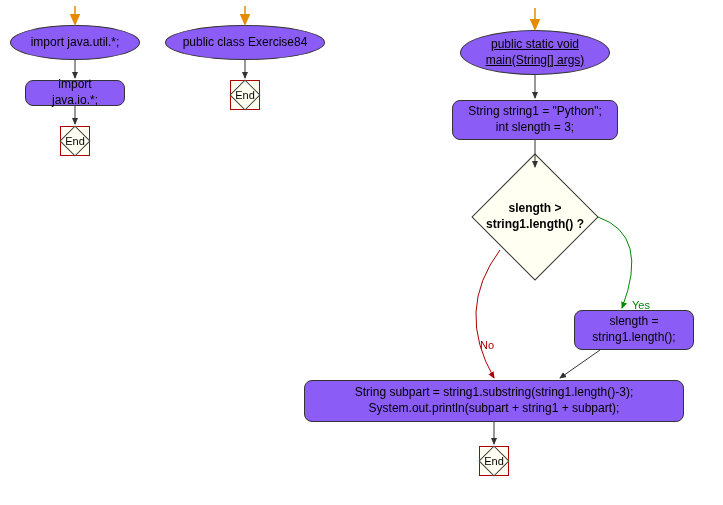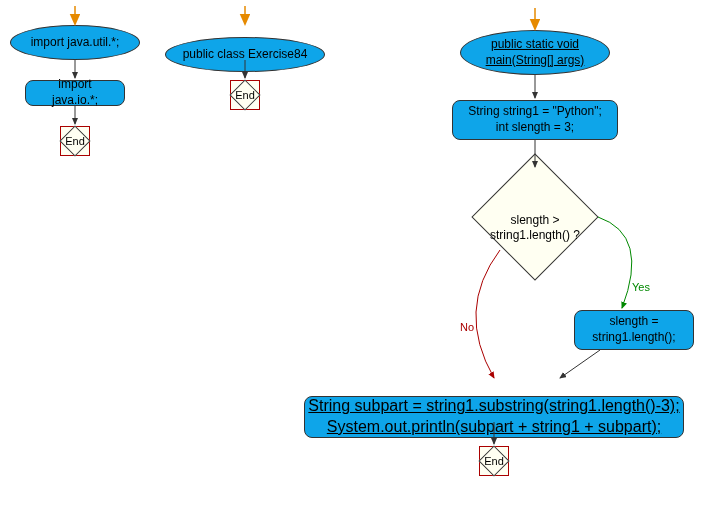--- a/index.html
+++ b/index.html
@@ -11,21 +11,21 @@
     height: 505px;
     position: relative;
     color: #000;
   }
   .node {
     position: absolute;
     display: flex;
     align-items: center;
     justify-content: center;
     text-align: center;
-    background: #0ea5e9;
+    background: #8b5cf6;
     border: 1px solid #333;
     line-height: 1.3;
     padding: 4px 8px;
   }
   .ellipse {
     border-radius: 50%;
   }
   .rect {
     border-radius: 8px;
   }
@@ -58,53 +58,55 @@
   }
   .diamond {
     position: absolute;
     background: #fffff2;
     border: 1px solid #333;
     transform: rotate(45deg);
   }
   .diamond-text {
     position: absolute;
     display: flex;
-    align-items: flex-end;
+    align-items: center;
     justify-content: center;
     text-align: center;
     line-height: 1.3;
     pointer-events: none;
+    font-weight: bold;
   }
   svg.arrows {
     position: absolute;
     top: 0; left: 0;
     width: 723px; height: 505px;
     pointer-events: none;
   }
   .edge-label {
     position: absolute;
     font-size: 11px;
+    margin-top: 18px;
   }
 </style>
 </head>
 <body>
 
 <div class="node ellipse" style="left:10px; top:25px; width:130px; height:35px;">
   <span>import java.util.*;</span>
 </div>
 <div class="node rect" style="left:25px; top:80px; width:100px; height:26px;">
   <span>import java.io.*;</span>
 </div>
 <div class="end-shape" style="left:60px; top:126px;">
   <div class="diamond-outer"></div>
   <div class="diamond-inner"></div>
   <div class="end-text">End</div>
 </div>
 
-<div class="node ellipse" style="left:165px; top:37px; width:160px; height:35px;">
+<div class="node ellipse" style="left:165px; top:25px; width:160px; height:35px;">
   <span>public class Exercise84</span>
 </div>
 <div class="end-shape" style="left:230px; top:80px;">
   <div class="diamond-outer"></div>
   <div class="diamond-inner"></div>
   <div class="end-text">End</div>
 </div>
 
 <div class="node ellipse" style="left:460px; top:30px; width:150px; height:45px; white-space:pre;text-decoration:underline;">
   <span>public static void
@@ -119,33 +121,33 @@
 <div class="diamond-text" style="left:450px; top:190px; width:170px; height:54px; white-space:pre;">
   <span>slength &gt;
 string1.length() ?</span>
 </div>
 
 <div class="node rect" style="left:562px; top:310px; width:120px; height:40px; white-space:pre;margin-left:12px;">
   <span>slength =
 string1.length();</span>
 </div>
 
-<div class="node rect" style="left:304px; top:396px; width:380px; height:42px; white-space:pre; font-size:16px;text-decoration:underline;">
+<div class="node rect" style="left:304px; top:380px; width:380px; height:42px; white-space:pre; font-size:12px;">
   <span>String subpart = string1.substring(string1.length()-3);
 System.out.println(subpart + string1 + subpart);</span>
 </div>
 
 <div class="end-shape" style="left:479px; top:446px;">
   <div class="diamond-outer"></div>
   <div class="diamond-inner"></div>
   <div class="end-text">End</div>
 </div>
 
 <div class="edge-label" style="left:632px; top:281px; color:#008800;">Yes</div>
-<div class="edge-label" style="left:460px; top:321px; color:#aa0000;">No</div>
+<div class="edge-label" style="left:480px; top:321px; color:#aa0000;">No</div>
 
 <svg class="arrows">
   <defs>
     <marker id="arr-black" markerWidth="8" markerHeight="8" refX="6" refY="3" orient="auto">
       <path d="M0,0 L7,3 L0,6 Z" fill="#333"></path>
     </marker>
     <marker id="arr-orange" markerWidth="9" markerHeight="9" refX="6" refY="3.5" orient="auto">
       <path d="M0,0 L8,3.5 L0,7 Z" fill="#e68a00"></path>
     </marker>
     <marker id="arr-green" markerWidth="8" markerHeight="8" refX="6" refY="3" orient="auto">

